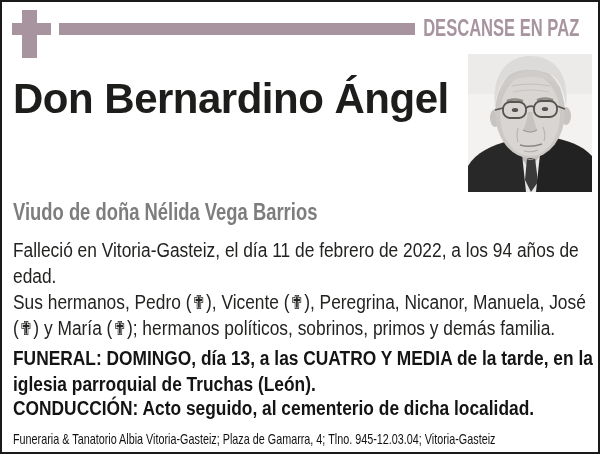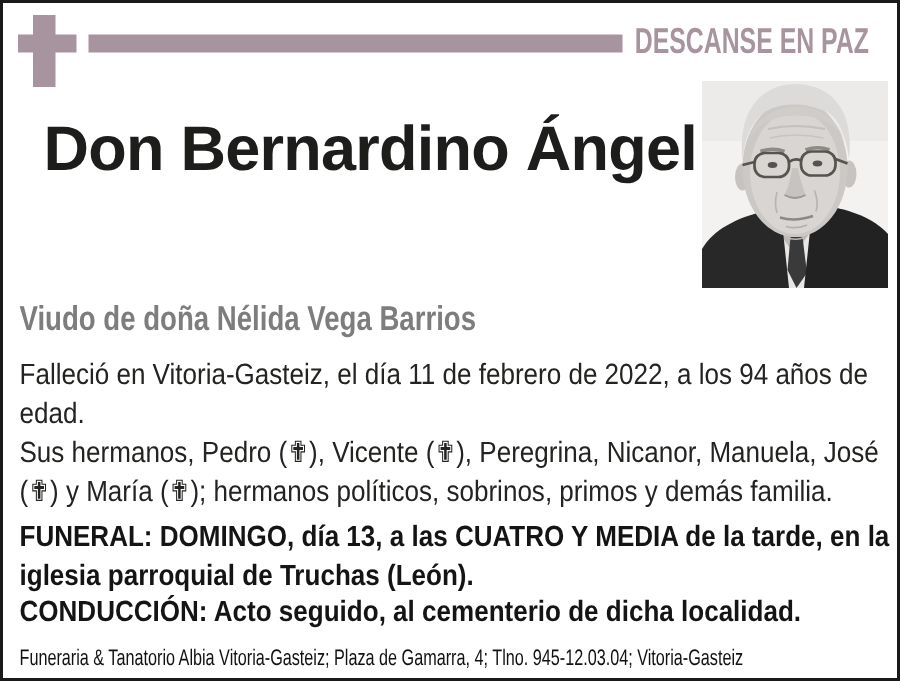--- a/index.html
+++ b/index.html
@@ -12,21 +12,21 @@
   .cross-v{position:absolute;left:20px;top:8px;width:15px;height:48px;}
   .cross-h{position:absolute;left:10px;top:21px;width:39px;height:12px;}
   .header-bar{position:absolute;left:57px;top:21px;width:356px;height:12px;}
   .rip{
     position:absolute;right:19px;top:13px;font-size:24px;line-height:25px;
     font-weight:bold;color:var(--accent,#a7949f);white-space:nowrap;
     transform:scaleX(.69);transform-origin:100% 0;
   }
   .title{
     position:absolute;left:11px;top:70px;font-size:42px;line-height:53px;
-    font-weight:bold;color:#1d1d1b;white-space:nowrap;letter-spacing:-.5px;margin-left:16px;
+    font-weight:bold;color:#1d1d1b;white-space:nowrap;letter-spacing:-.5px;
   }
   .photo{position:absolute;left:466px;top:52px;width:124px;height:138px;}
   .photo svg{display:block;width:100%;height:100%;}
   .subtitle{
     position:absolute;left:11px;top:197px;font-size:23px;line-height:27px;
     font-weight:bold;color:#7d7d7d;white-space:nowrap;
     transform:scaleX(.8);transform-origin:0 0;
   }
   .para{
     position:absolute;left:11px;font-size:19.5px;line-height:26px;

